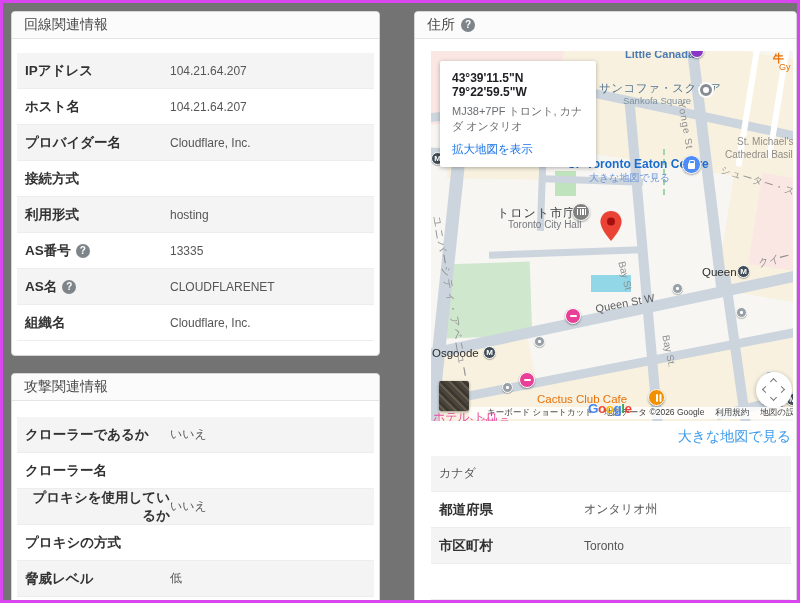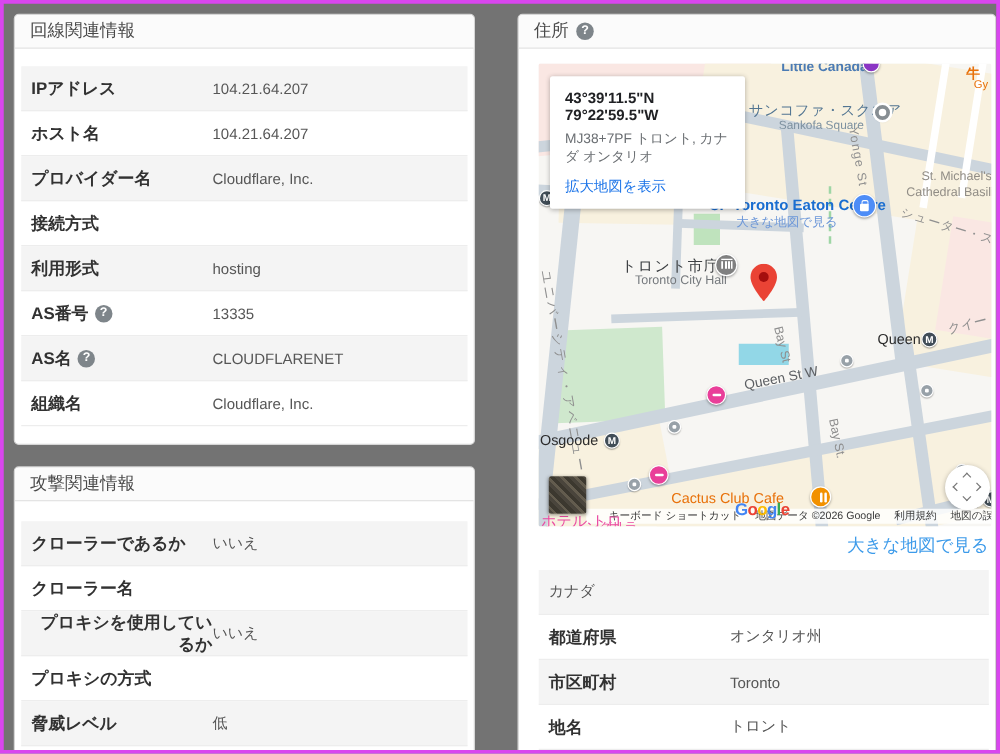--- a/index.html
+++ b/index.html
@@ -252,22 +252,18 @@
             <span class="val">カナダ</span>
           </div>
           <div class="row">
             <span class="lbl">都道府県</span>
             <span class="val">オンタリオ州</span>
           </div>
           <div class="row">
             <span class="lbl">市区町村</span>
             <span class="val">Toronto</span>
           </div>
-          <div class="row">
-            <span class="lbl">地名</span>
-            <span class="val">トロント</span>
-          </div>
           <div class="row"></div>
         </div>
     </div>
   </div>
 
 </div>
 
 </body></html>

